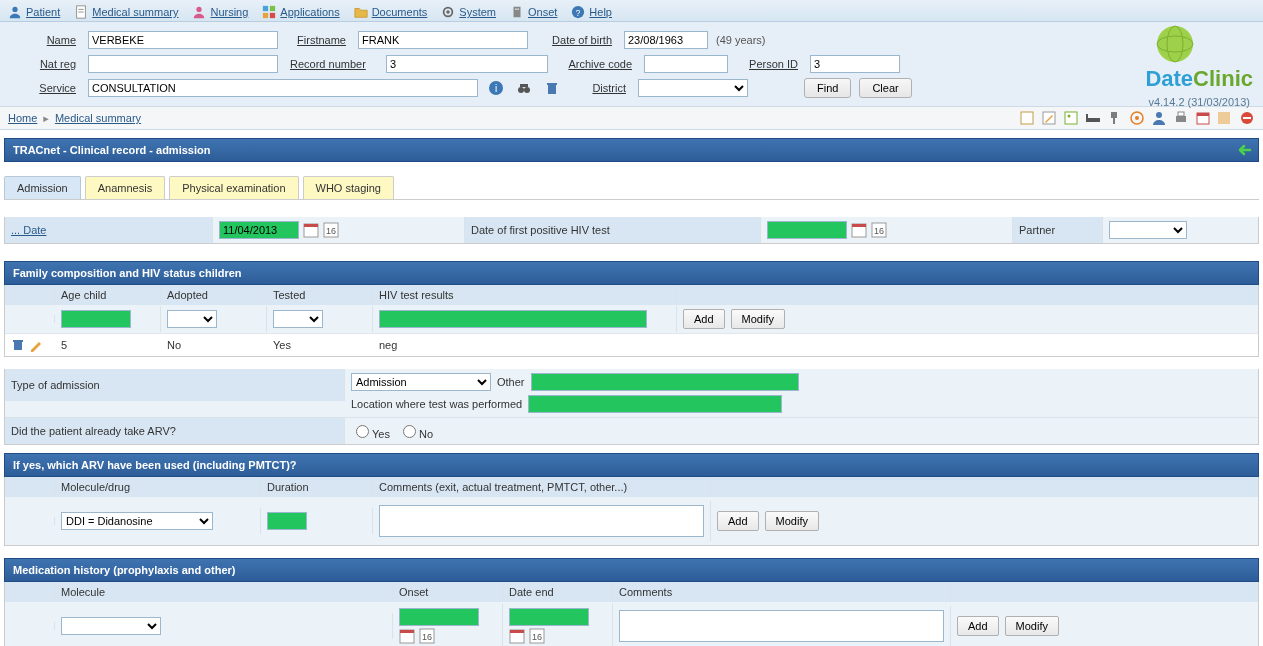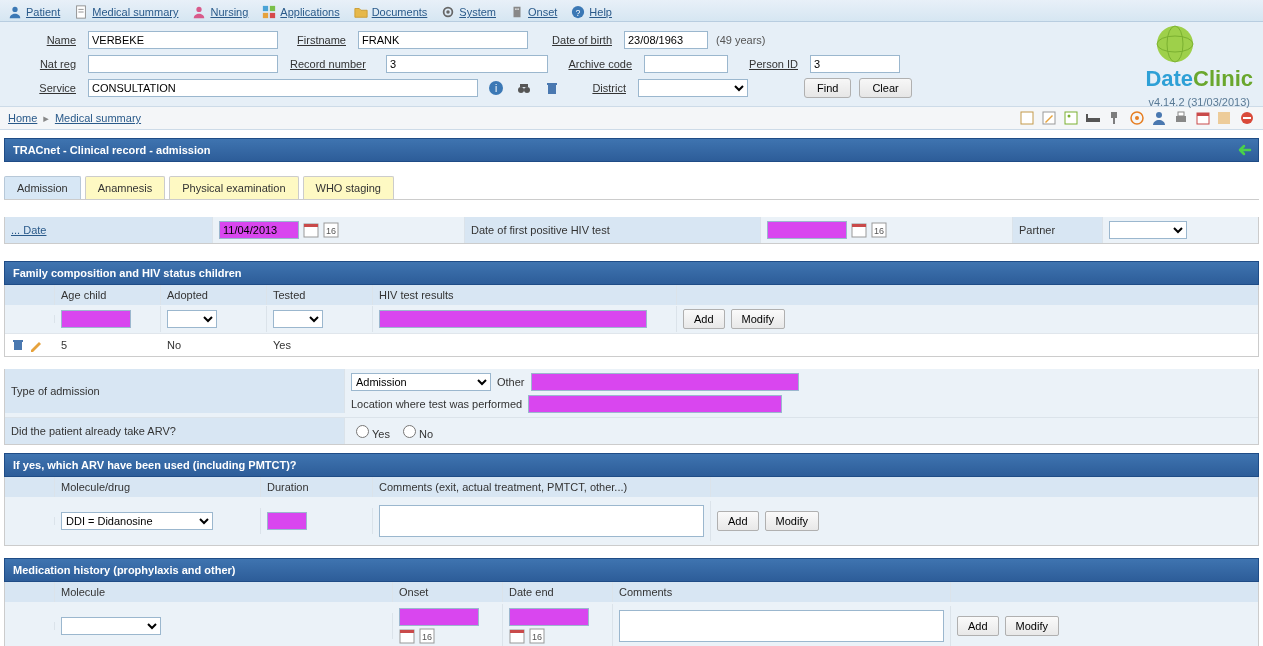--- a/index.html
+++ b/index.html
@@ -58,21 +58,21 @@
   .hdr-cell:last-child { border-right: none; }
   .data-row { display: flex; background: #ebf2f8; align-items: center; }
   .data-cell { padding: 4px 6px; border-right: 1px solid #dbe3ea; display: flex; align-items: center; gap: 4px; }
   .data-cell:last-child { border-right: none; }
 
   .stripe-row { display: flex; background: #fff; align-items: center; }
   .stripe-cell { padding: 4px 6px; }
 
   .btn { background: linear-gradient(#fafafa,#e8e8e8); border: 1px solid #b0b0b0; border-radius: 2px; height: 20px; padding: 0 10px; font-family: inherit; font-size: 11px; cursor: pointer; }
   .small-select { border: 1px solid #9bb7ce; background: #fff; height: 18px; font-family: inherit; font-size: 11px; }
-  .small-input { border: 1px solid #9bb7ce; background: #d946ef; height: 18px; font-family: inherit; font-size: 11px; padding: 1px 3px; }
+  .small-input { border: 1px solid #9bb7ce; background: #22c55e; height: 18px; font-family: inherit; font-size: 11px; padding: 1px 3px; }
   .small-textarea { border: 1px solid #9bb7ce; background: #fff; font-family: inherit; font-size: 11px; padding: 2px 3px; resize: none; }
 
   .cal-icon, .today-icon { width: 16px; height: 16px; display: inline-block; cursor: pointer; }
 
   
   svg { display: block; }
 </style>
 </head>
 <body>
 
@@ -395,27 +395,28 @@
         </span>
       <span style="width:14px;height:14px;display:inline-block;">
           <svg viewBox="0 0 14 14">
             <path d="M2 12l8-8 2 2-8 8-2 0z" fill="#e6a23c"></path>
           </svg>
         </span>
     </div>
     <div class="stripe-cell" style="width:106px;">5</div>
     <div class="stripe-cell" style="width:106px;">No</div>
     <div class="stripe-cell" style="width:106px;">Yes</div>
+    <div class="stripe-cell" style="width:304px;">neg</div>
     <div class="stripe-cell" style="flex:1;"></div>
   </div>
 </div>
 
 <div class="sub-section" style="margin-top:12px;">
   <div class="data-row" style="align-items:flex-start;">
-    <div class="data-cell lbl" style="width:340px;background:#d8e6f3;height:44px;align-items:center;">
+    <div class="data-cell lbl" style="width:340px;background:#d8e6f3;height:32px;align-items:center;">
         <span>Type of admission</span>
       </div>
     <div class="data-cell" style="flex:1;background:#ebf2f8;flex-direction:column;align-items:flex-start;gap:4px;">
       <div style="display:flex;align-items:center;gap:6px;">
         <select class="small-select" style="width:140px;"><option>Admission</option></select>
         <span>Other</span>
         <input class="small-input" style="width: 268px;" value="">
       </div>
       <div style="display:flex;align-items:center;gap:6px;">
         <span>Location where test was performed</span>

